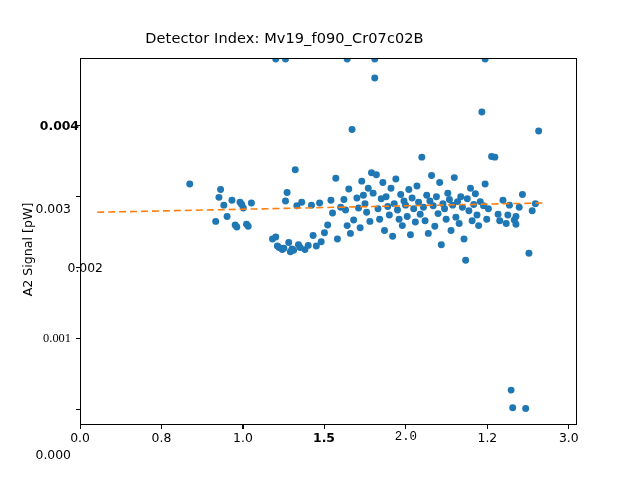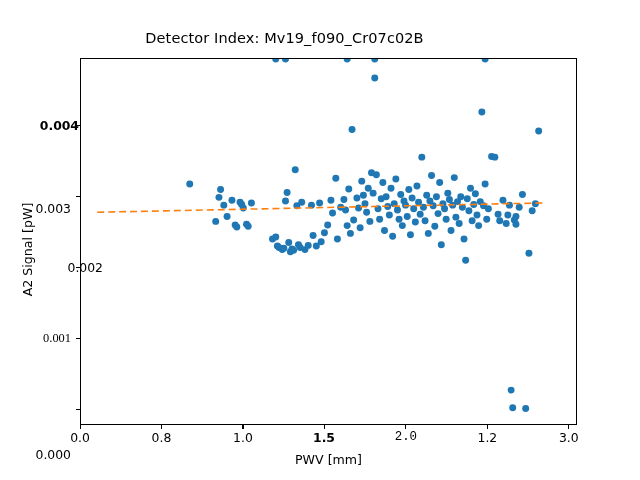--- a/index.html
+++ b/index.html
@@ -269,21 +269,20 @@
         </g>
       <g id="trend-group">
           <line x1="16.30" y1="154.11" x2="464.41" y2="144.74" stroke="#ff7f0e" stroke-width="1.6" stroke-dasharray="7,4"></line>
         </g>
     </svg>
   </div>
 
   <div id="xaxis-ticks"></div>
   <div id="yaxis-ticks"></div>
 
-  <div id="xlabel">PWV [mm]</div>
   <div id="ylabel">A2 Signal [pW]</div>
 
 <div class="tick-mark xtick-mark" style="left: 79.5px;"></div>
     <div class="tick-label xtick-label" style="left: 80px; text-align: right;">0.0</div>
     <div class="tick-mark xtick-mark" style="left: 160.975px;"></div>
     <div class="tick-label xtick-label" style="left: 161.475px;">0.8</div>
     <div class="tick-mark xtick-mark" style="left: 242.451px;"></div>
     <div class="tick-label xtick-label" style="left: 242.951px;">1.0</div>
     <div class="tick-mark xtick-mark" style="left: 323.926px;"></div>
     <div class="tick-label xtick-label" style="left: 324px; font-weight: bold;">1.5</div>

